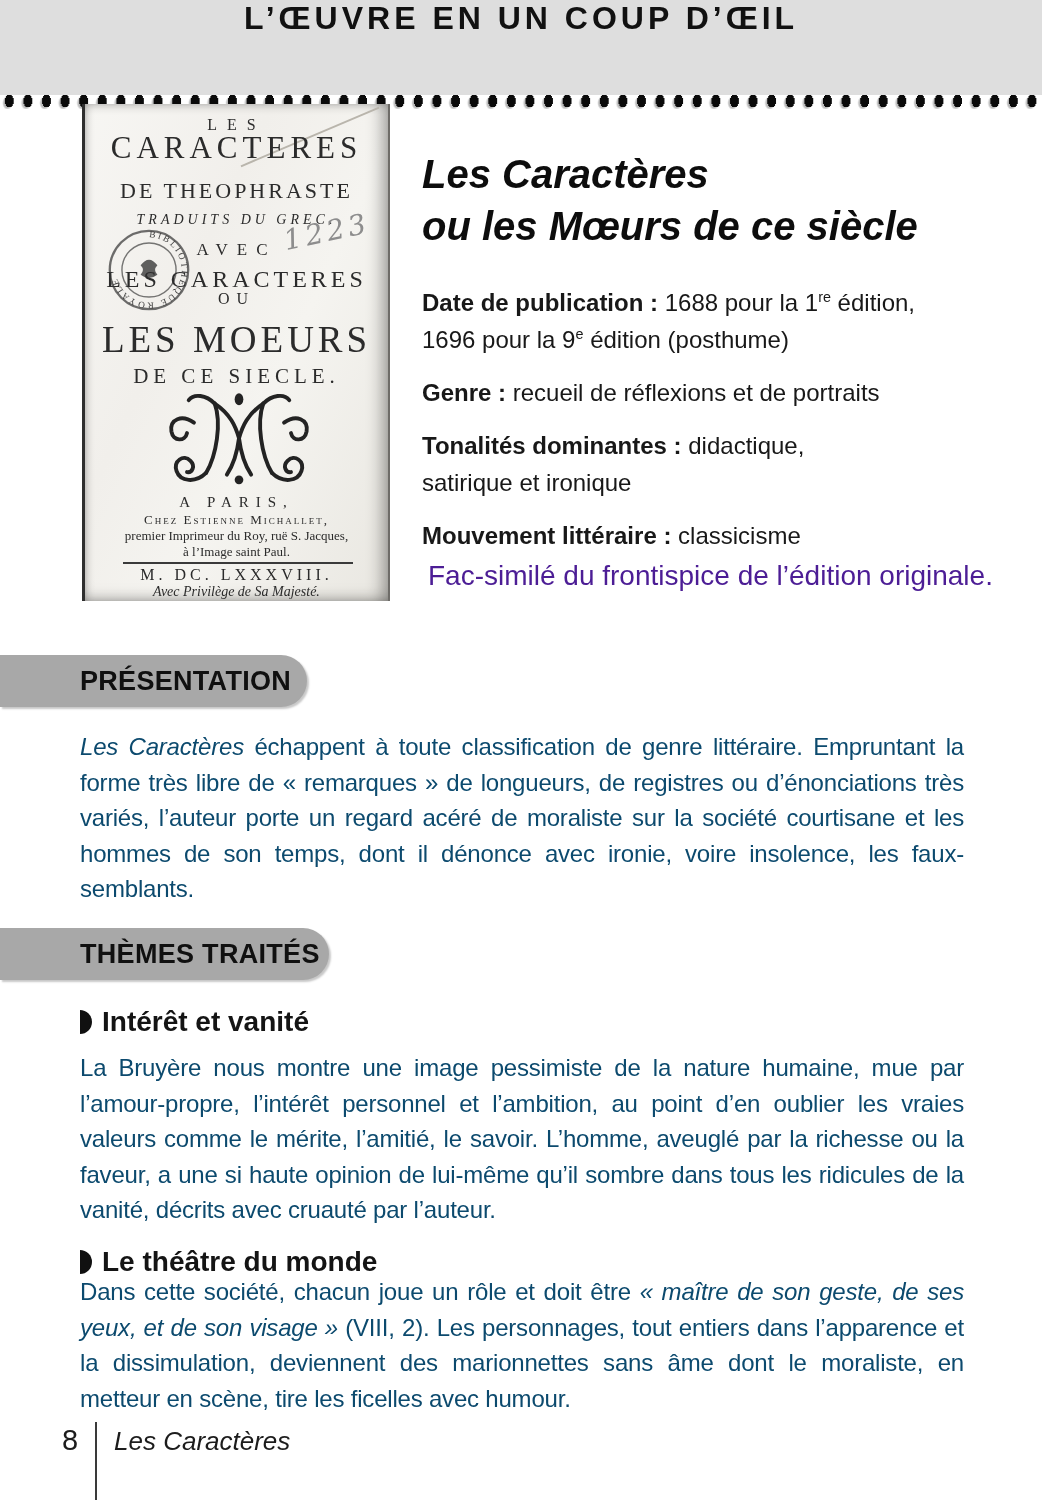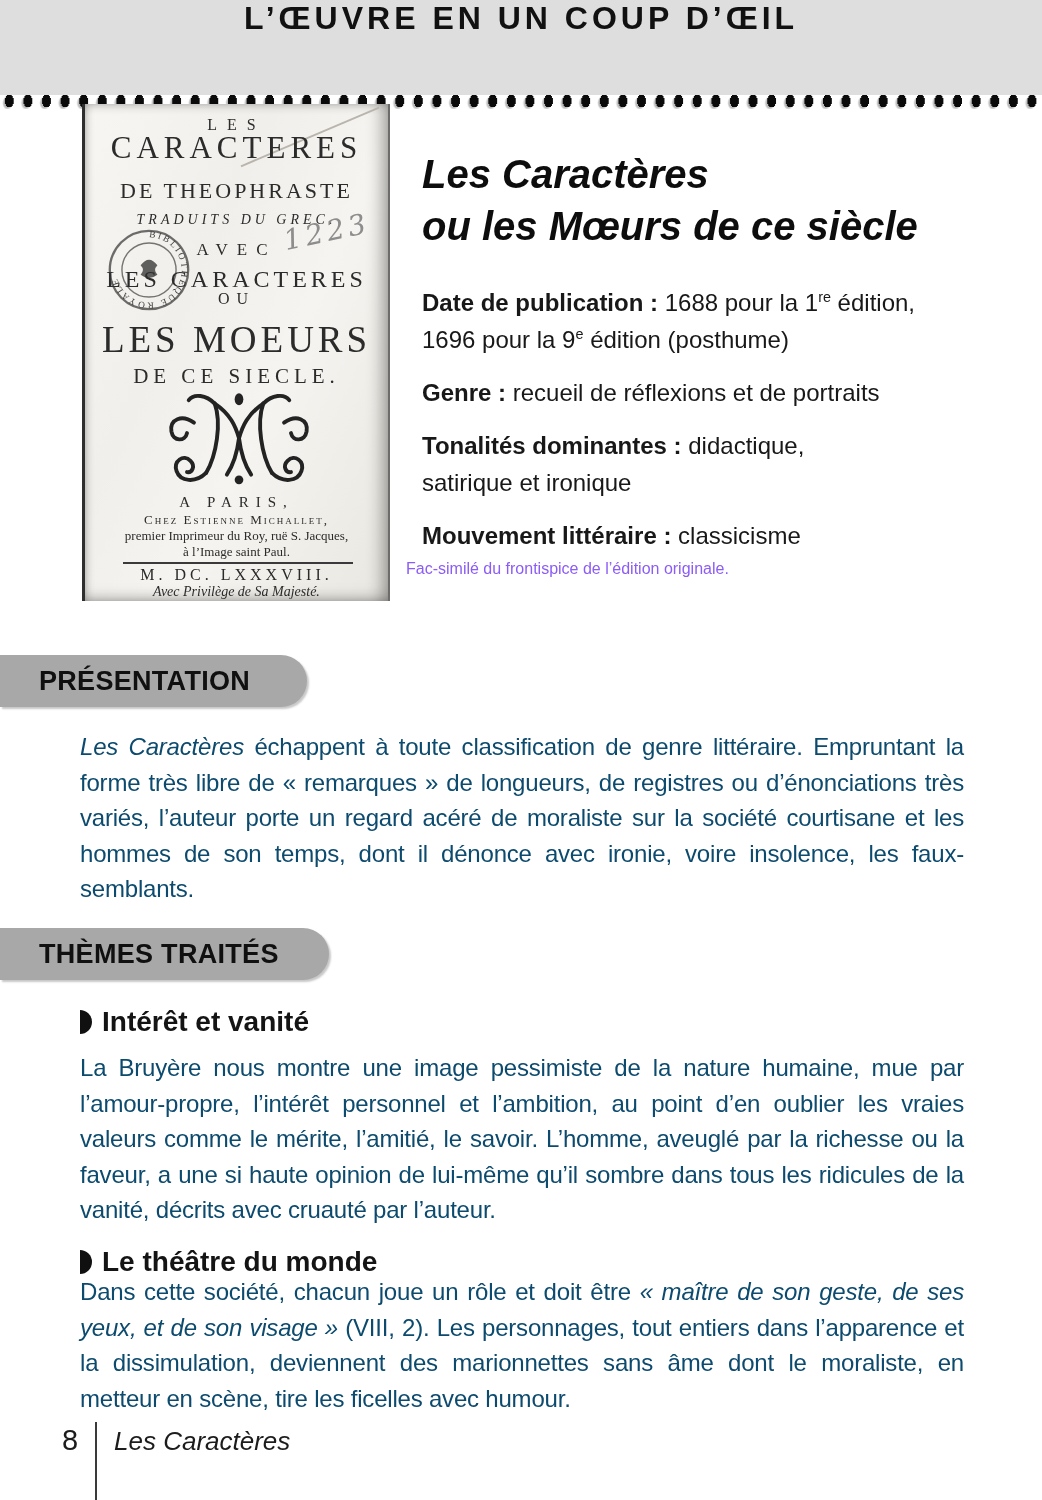--- a/index.html
+++ b/index.html
@@ -68,27 +68,27 @@
   
   .info { position:absolute; left:422px; top:148px; width:580px; }
   .work-title {
     font-size:40px; line-height:52px; font-weight:700; font-style:italic; color:#0d0d0d;
   }
   .details { margin-top:32px; font-size:24px; line-height:37px; color:#181818; }
   .detail-group { margin-bottom:16px; }
   .detail-line { white-space:nowrap; }
   .dl-label { font-weight:700; }
   .sup { vertical-align:super; font-size:60%; line-height:0; }
-  .caption { position:absolute; left:406px; top:560px; font-size:16px; color:#8b5cf6; }
+  .caption { position:absolute; left:428px; top:560px; font-size:28px; color:#4c1d95; }
 
   
   .banner {
     position:absolute; left:0; height:52px; line-height:52px;
     background:#a8a8a8; border-radius:0 28px 28px 0;
-    padding-left:39px; font-size:27px; font-weight:700; color:#101010; letter-spacing:0.3px;
+    padding-left:80px; font-size:27px; font-weight:700; color:#101010; letter-spacing:0.3px;
     box-shadow:2px 2px 2px rgba(0,0,0,0.22);
   }
   .banner-presentation { top:655px; width:307px; }
   .banner-themes { top:928px; width:329px; }
 
   
   .para {
     position:absolute; left:80px; width:884px; text-align:justify;
     font-size:24px; line-height:35.5px; letter-spacing:-0.2px; color:#0c4a6e;
   }

